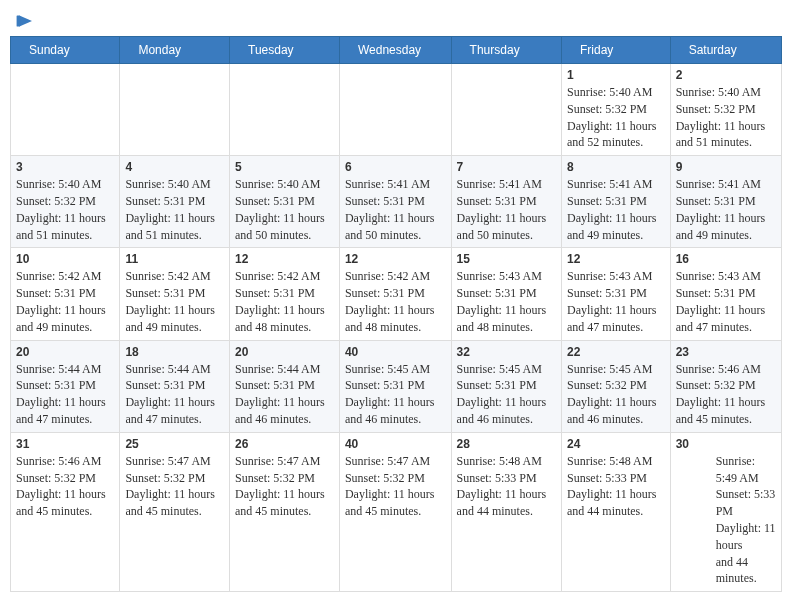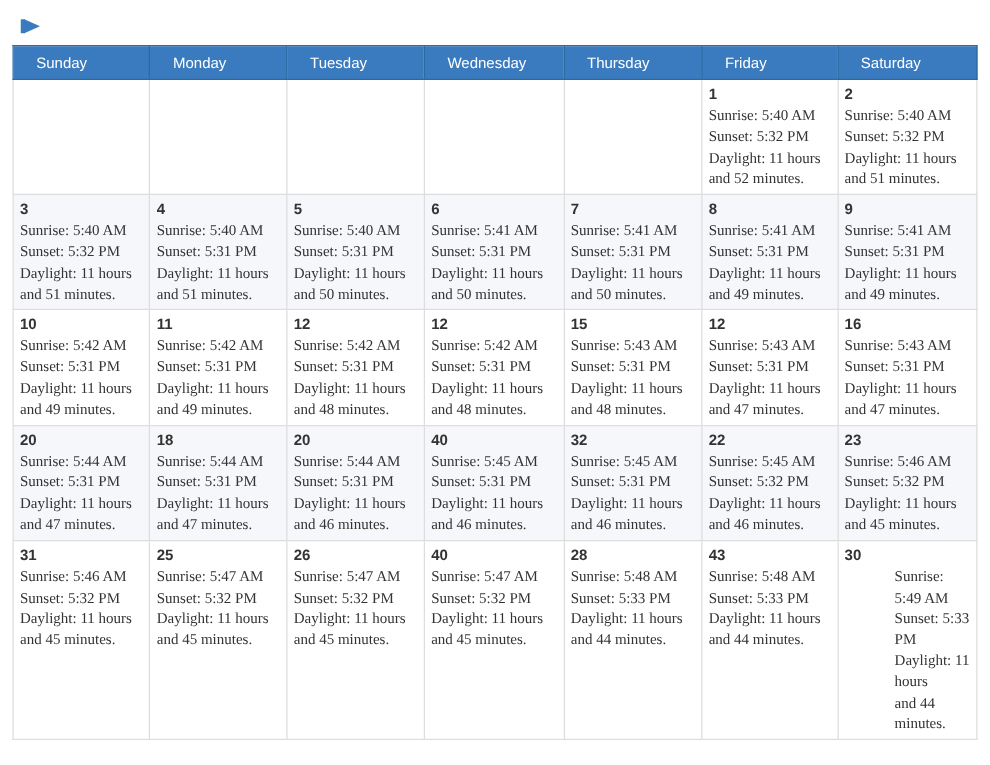--- a/index.html
+++ b/index.html
@@ -337,21 +337,21 @@
 and 45 minutes.</div>
         </td>
         <td>
           <span class="day-num">28</span>
           <div class="day-info" style="white-space: pre-line;">Sunrise: 5:48 AM
 Sunset: 5:33 PM
 Daylight: 11 hours
 and 44 minutes.</div>
         </td>
         <td>
-          <span class="day-num">43</span>
+          <span class="day-num">24</span>
           <div class="day-info" style="white-space: pre-line;">Sunrise: 5:48 AM
 Sunset: 5:33 PM
 Daylight: 11 hours
 and 44 minutes.</div>
         </td>
         <td>
           <span class="day-num">30</span>
           <div class="day-info" style="white-space: pre-line; margin-left: 40px;">Sunrise: 5:49 AM
 Sunset: 5:33 PM
 Daylight: 11 hours

